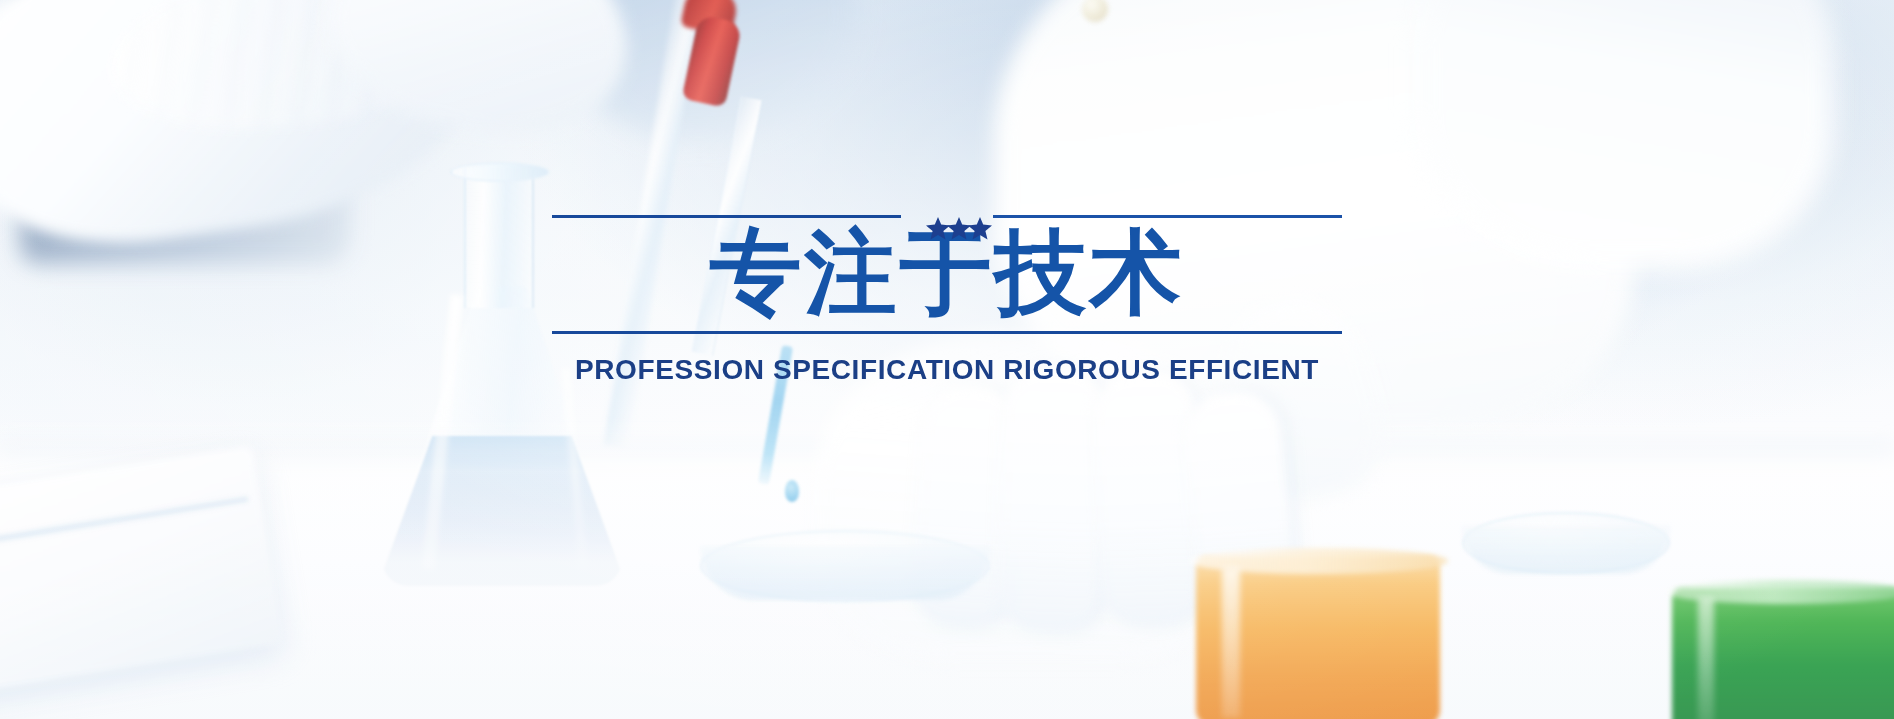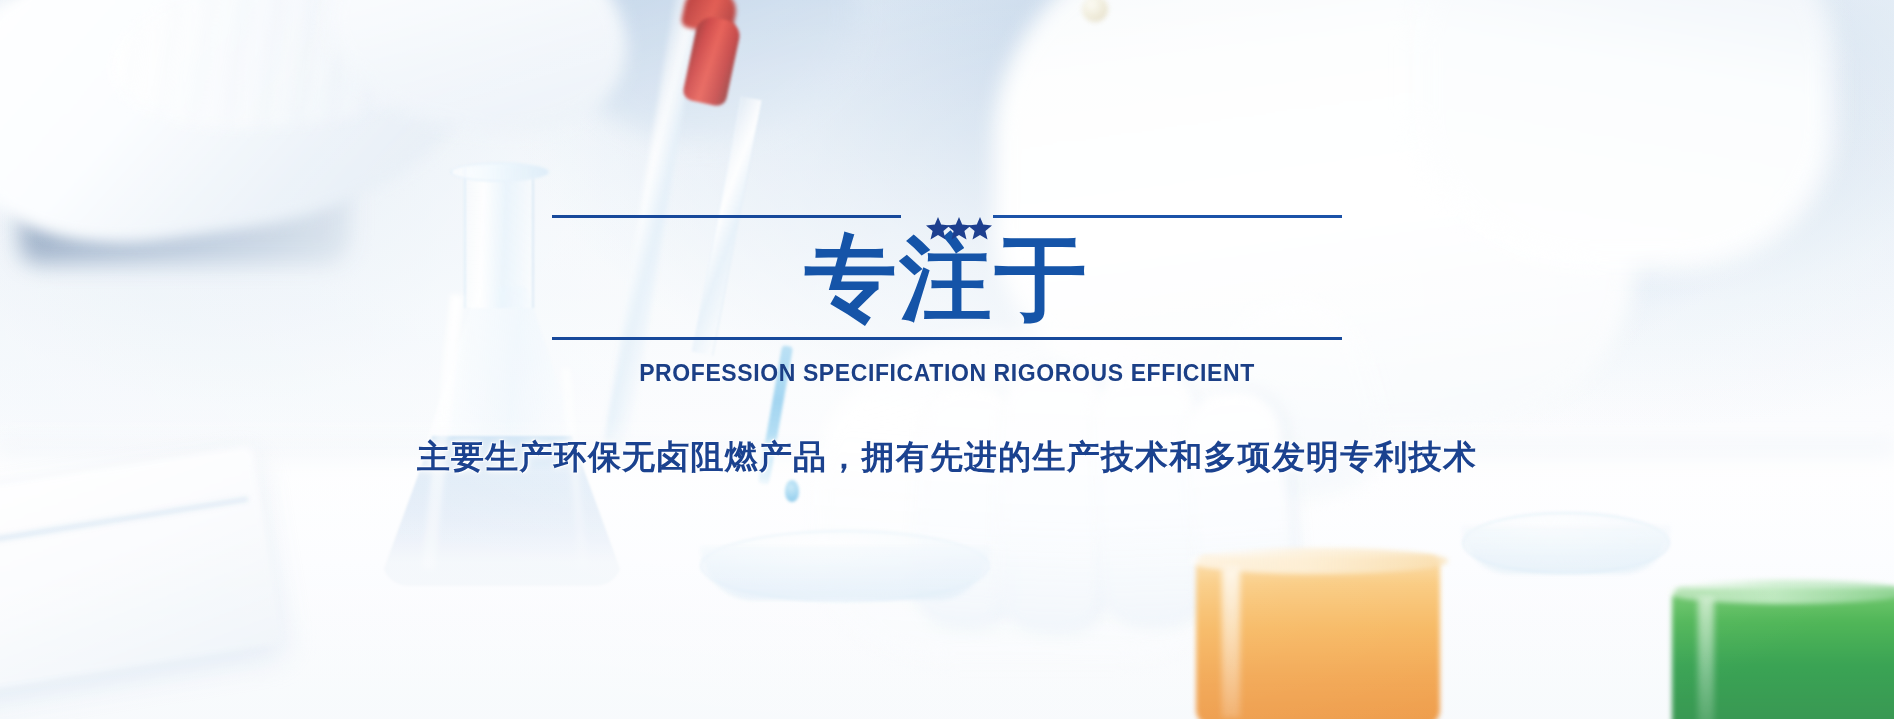--- a/index.html
+++ b/index.html
@@ -341,39 +341,38 @@
   .star {
     width:0; height:0; position:relative;
     font-size:0; line-height:0;
     color:#1d3f8f;
   }
   .star svg { display:block; }
 
   
   .headline {
     display:flex; align-items:center; justify-content:center;
-    margin-top:6px;
     font-size:92px;
     font-weight:bold;
     letter-spacing:3px;
     line-height:1.18;
     white-space:nowrap;
   }
   .h-blue  { color:#1554a8; }
   .h-green { color:#1ea037; margin:0 26px; }
 
   .rule-under {
     width:790px; height:3px; background:#17499b;
     margin-top:4px;
   }
 
   
   .subtitle-en {
     margin-top:20px;
-    font-size:23px;
+    font-size:28px;
     font-weight:bold;
     letter-spacing:0.6px;
     color:#1b3f86;
     white-space:nowrap;
   }
 
   
   .tagline-cn {
     margin-top:48px;
     font-size:33px;
@@ -473,23 +472,23 @@
           <svg width="24" height="23" viewBox="0 0 24 23">
               <path d="M12 0l3.2 7.6L24 8.4l-6.6 5.6 2.1 8.6L12 18l-7.5 4.6 2.1-8.6L0 8.4l8.8-.8z" fill="#1d3f8f"></path>
             </svg>
         </span>
       </div>
       <div class="divider-line right"></div>
     </div>
 
     <h1 class="headline">
       <span class="h-blue">专注于</span>
+      <span class="h-blue">技术</span>
     </h1>
 
     <div class="rule-under"></div>
 
     <div class="subtitle-en">PROFESSION SPECIFICATION RIGOROUS EFFICIENT</div>
 
-    <div class="tagline-cn">主要生产环保无卤阻燃产品，拥有先进的生产技术和多项发明专利技术</div>
 
   </div>
 
 </div>
 
 </body></html>

